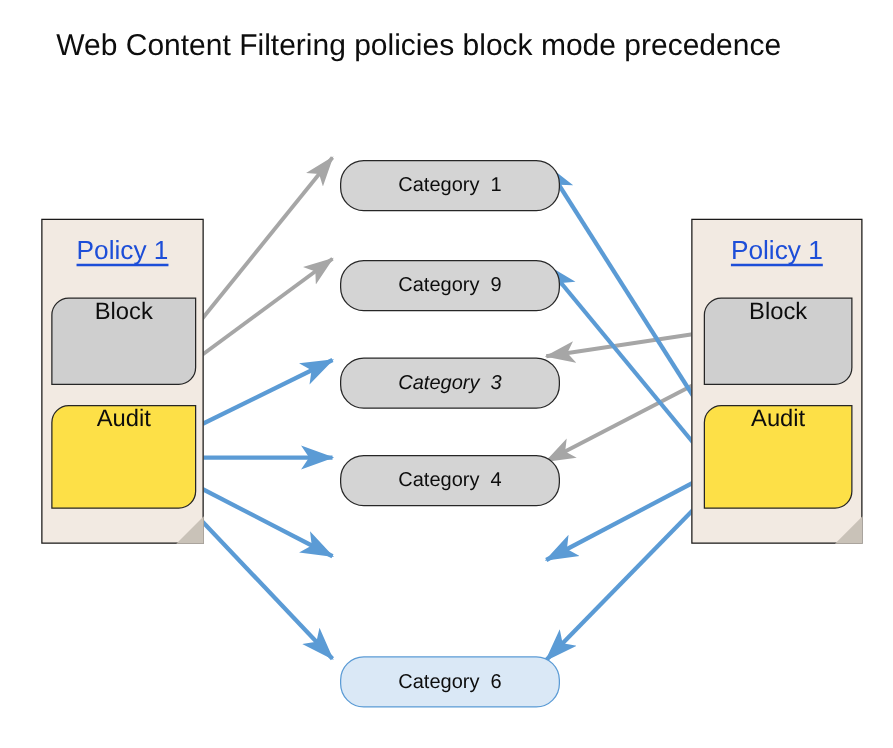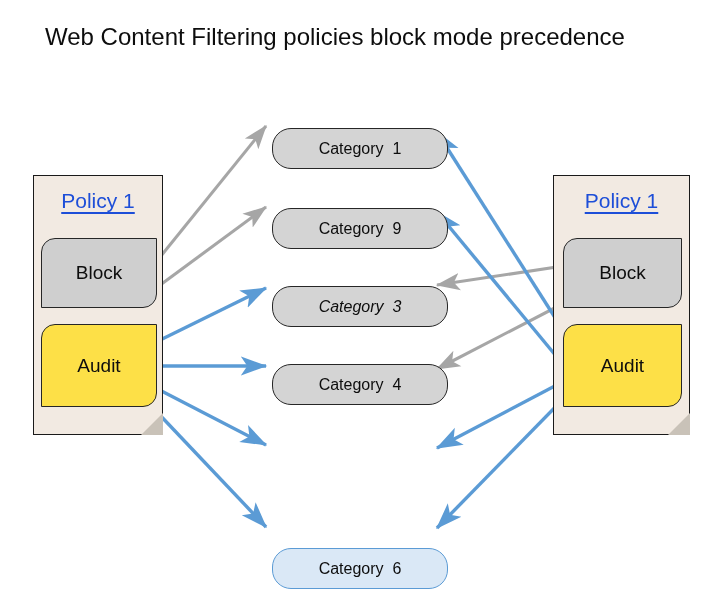--- a/index.html
+++ b/index.html
@@ -76,21 +76,20 @@
     text-underline-offset: 4px;
   }
 
   
   .mode-box {
     position: absolute;
     box-sizing: border-box;
     border: 1.3px solid #262626;
     border-radius: 14px 0 14px 0;
     display: flex;
-    align-items: center;
     justify-content: center;
     font-size: 19px;
     color: #0d0d0d;
   }
   .mode-block {
     background: #cfcfcf;
   }
   .mode-audit {
     background: #fde047;
   }
@@ -122,21 +121,21 @@
   }
   .cat-blue {
     background: #dae8f6;
     border: 1.3px solid #5b9bd5;
   }
   #category-1 { top: 108px; }
   #category-2 { top: 188px; }
   #category-3 { top: 266px; font-style: italic; }
   #category-4 { top: 344px; }
   #category-5 { top: 425px; }
-  #category-6 { top: 528px; }
+  #category-6 { top: 505px; }
 </style>
 </head>
 <body>
 
 <div id="canvas">
 
   <div id="diagram-title">Web Content Filtering policies block mode precedence</div>
 
   <svg id="arrow-layer" viewBox="0 0 714 598" xmlns="http://www.w3.org/2000/svg">
     <defs>

